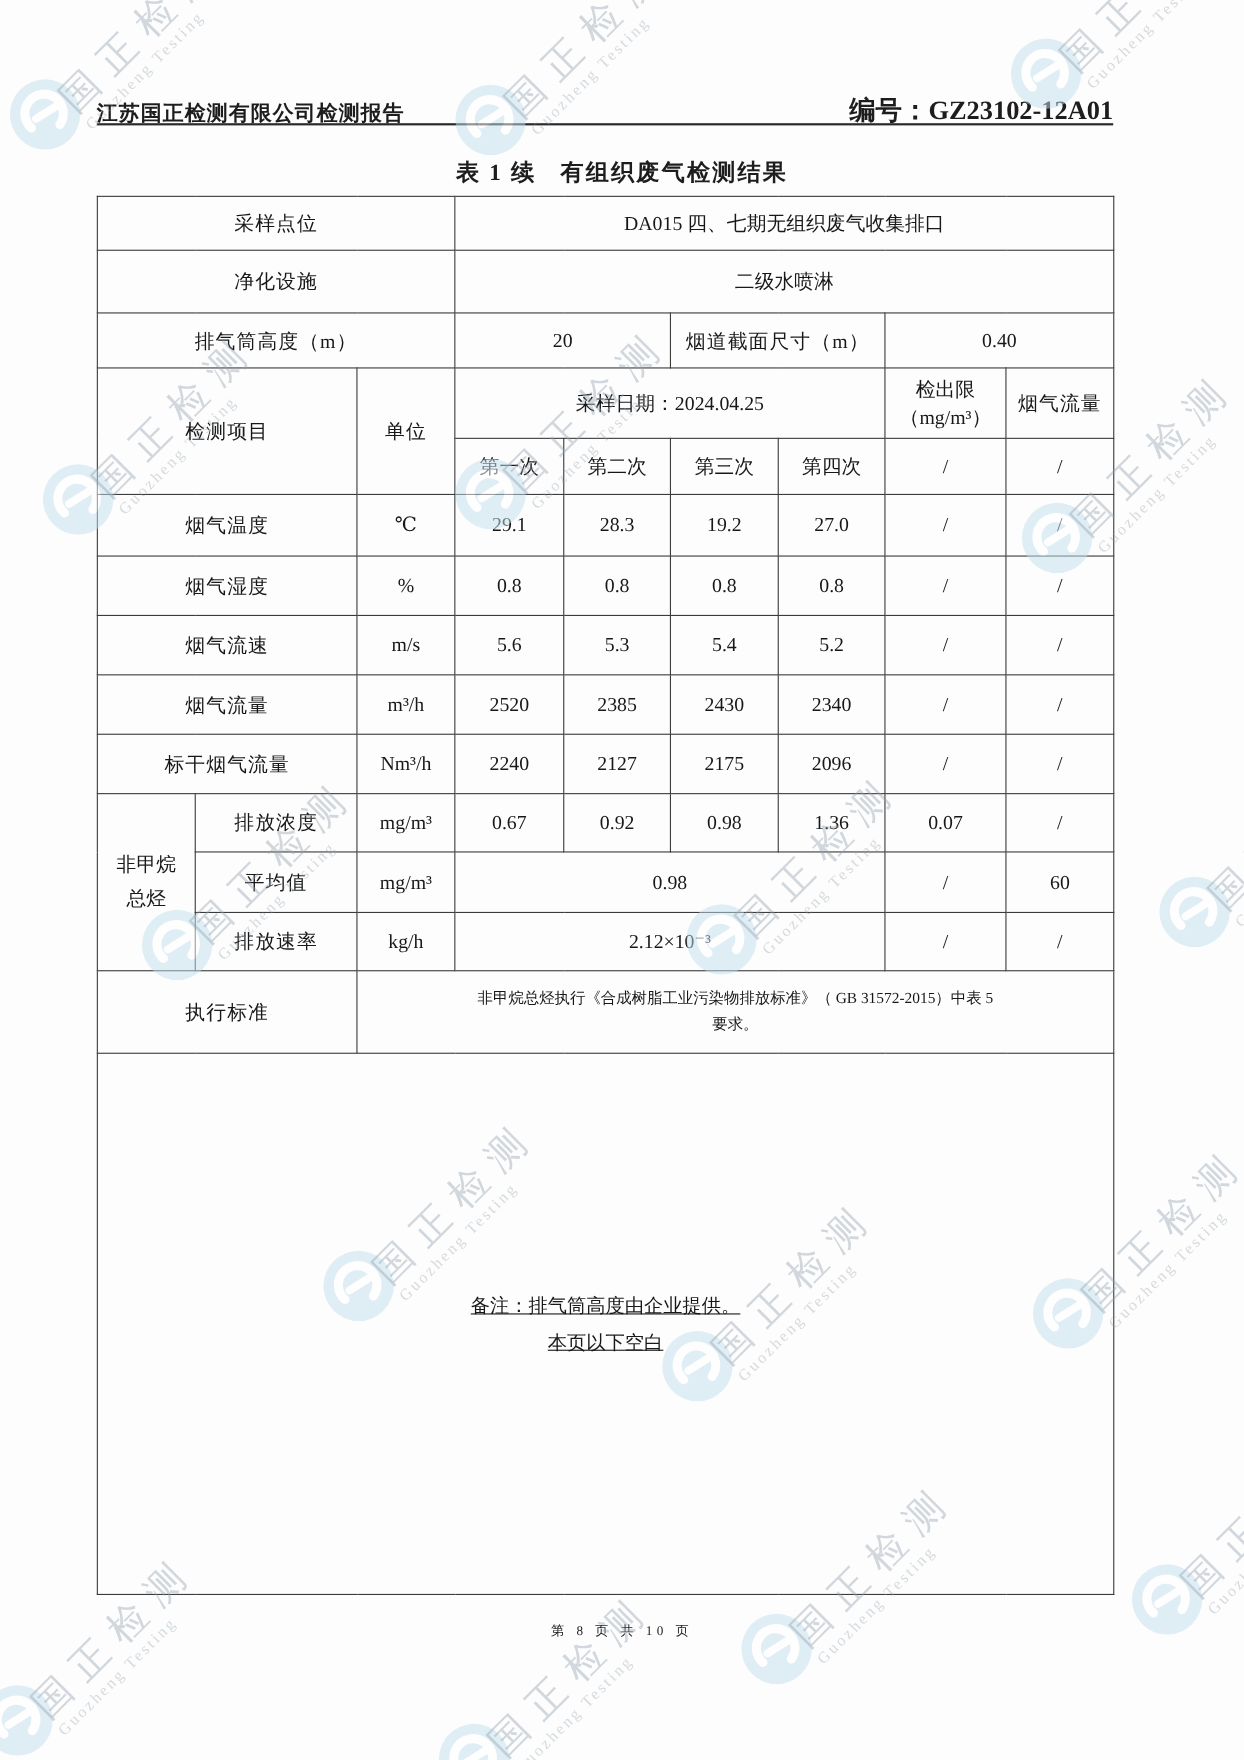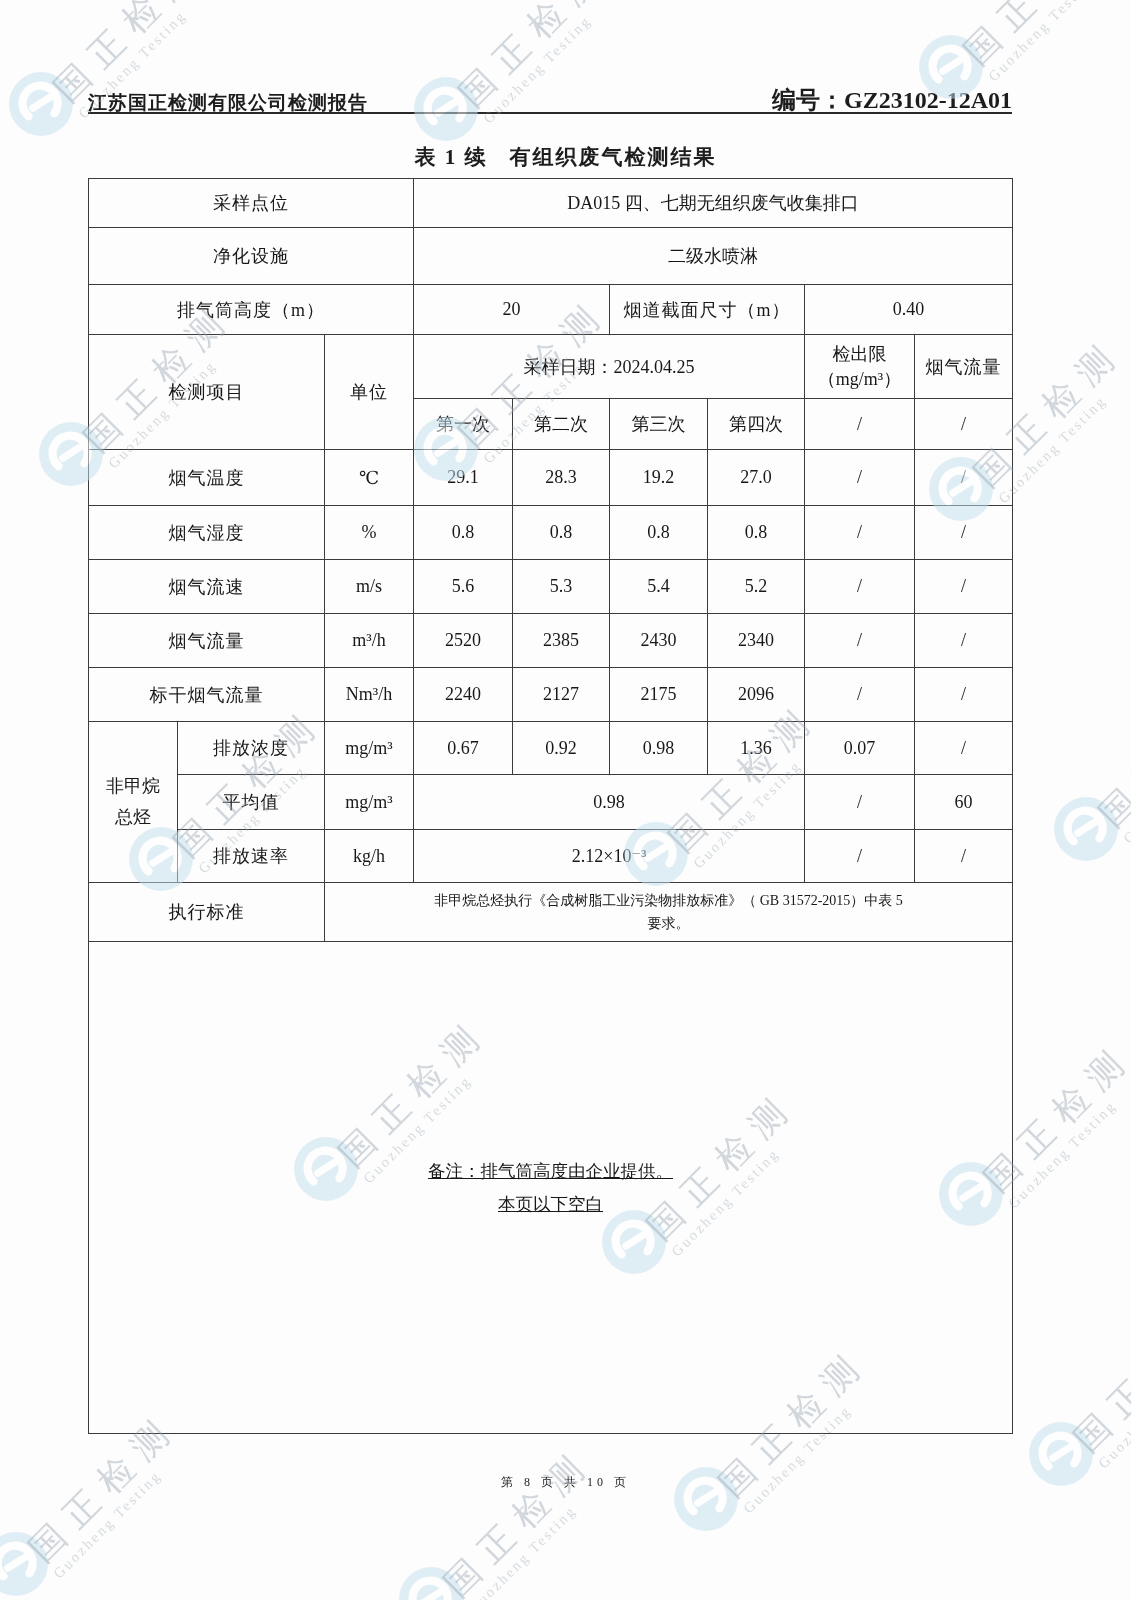--- a/index.html
+++ b/index.html
@@ -188,21 +188,21 @@
       </tr>
 
       <tr style="height:53px;">
         <td class="lbl">排放速率</td>
         <td>kg/h</td>
         <td colspan="4">2.12×10⁻³</td>
         <td>/</td>
         <td>/</td>
       </tr>
 
-      <tr style="height:59px;">
+      <tr style="height:75px;">
         <td colspan="2" class="lbl">执行标准</td>
         <td colspan="7" class="std-text">
           <span>非甲烷总烃执行《合成树脂工业污染物排放标准》（ GB 31572-2015）中表 5</span><br>
           <span>要求。</span>
         </td>
       </tr>
 
       <tr style="height:492px;text-decoration:underline;">
         <td colspan="9" class="note-cell">
           <span>备注：排气筒高度由企业提供。</span><br>

